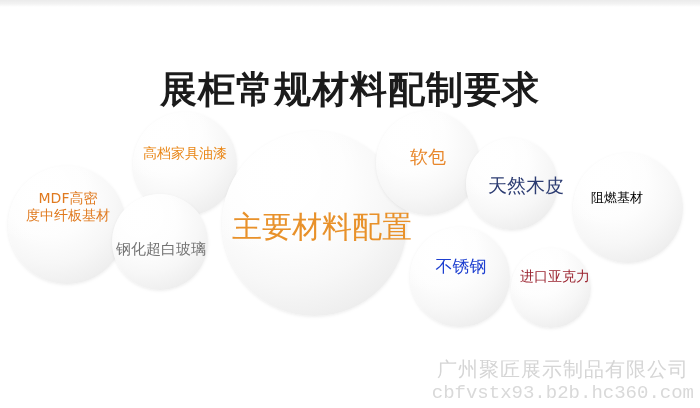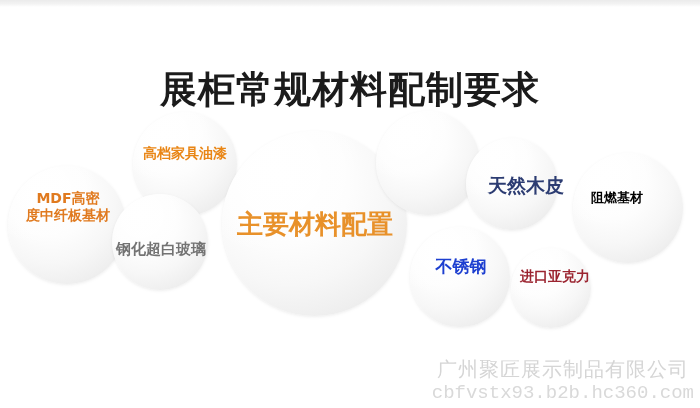--- a/index.html
+++ b/index.html
@@ -68,38 +68,38 @@
     inset: 0;
     border-radius: 50%;
     background: radial-gradient(circle at 30% 22%, rgba(255,255,255,0.95) 0%, rgba(255,255,255,0.0) 48%);
     pointer-events: none;
   }
 
   .blabel {
     position: absolute;
     white-space: nowrap;
     font-family: "DejaVu Sans", "Liberation Sans", sans-serif;
-    font-weight: bold;
+    font-weight: normal;
     line-height: 1.22;
     z-index: 40;
     text-align: center;
   }
 
   
   #bubble-mdf        { left: 8px;   top: 166px; width: 118px; height: 118px; z-index: 5; }
   #label-mdf         { left: 16px;  top: 190px; width: 104px; font-size: 14px; color: #e07a1f; }
 
   #bubble-paint      { left: 133px; top: 112px; width: 104px; height: 104px; z-index: 6; }
   #label-paint       { left: 132px; top: 145px; width: 106px; font-size: 14px; color: #e98616; }
 
   #bubble-glass      { left: 112px; top: 194px; width: 96px;  height: 96px;  z-index: 7; }
   #label-glass       { left: 110px; top: 240px; width: 102px; font-size: 15px; color: #737373; }
 
   #bubble-main       { left: 222px; top: 131px; width: 185px; height: 185px; z-index: 8; }
-  #label-main        { left: 232px; top: 209px; width: 166px; font-size: 26px; color: #e8912a; }
+  #label-main        { left: 232px; top: 209px; width: 166px; font-size: 30px; color: #e8912a; }
 
   #bubble-soft       { left: 376px; top: 111px; width: 104px; height: 104px; z-index: 9; }
   #label-soft        { left: 390px; top: 146px; width: 76px;  font-size: 18px; color: #e8872b; }
 
   #bubble-veneer     { left: 466px; top: 138px; width: 92px;  height: 92px;  z-index: 10; }
   #label-veneer      { left: 476px; top: 174px; width: 100px; font-size: 19px; color: #2c3c72; }
 
   #bubble-flame      { left: 573px; top: 153px; width: 110px; height: 110px; z-index: 11; }
   #label-flame       { left: 576px; top: 190px; width: 82px;  font-size: 13px; color: #000000; }
 
@@ -152,20 +152,21 @@
   <div class="bubble" id="bubble-paint"></div>
   <div class="blabel" id="label-paint">高档家具油漆</div>
 
   <div class="bubble" id="bubble-glass"></div>
   <div class="blabel" id="label-glass">钢化超白玻璃</div>
 
   <div class="bubble" id="bubble-main"></div>
   <div class="blabel" id="label-main">主要材料配置</div>
 
   <div class="bubble" id="bubble-soft"></div>
+  <div class="blabel" id="label-soft">软包</div>
 
   <div class="bubble" id="bubble-veneer"></div>
   <div class="blabel" id="label-veneer">天然木皮</div>
 
   <div class="bubble" id="bubble-flame"></div>
   <div class="blabel" id="label-flame">阻燃基材</div>
 
   <div class="bubble" id="bubble-steel"></div>
   <div class="blabel" id="label-steel">不锈钢</div>
 

